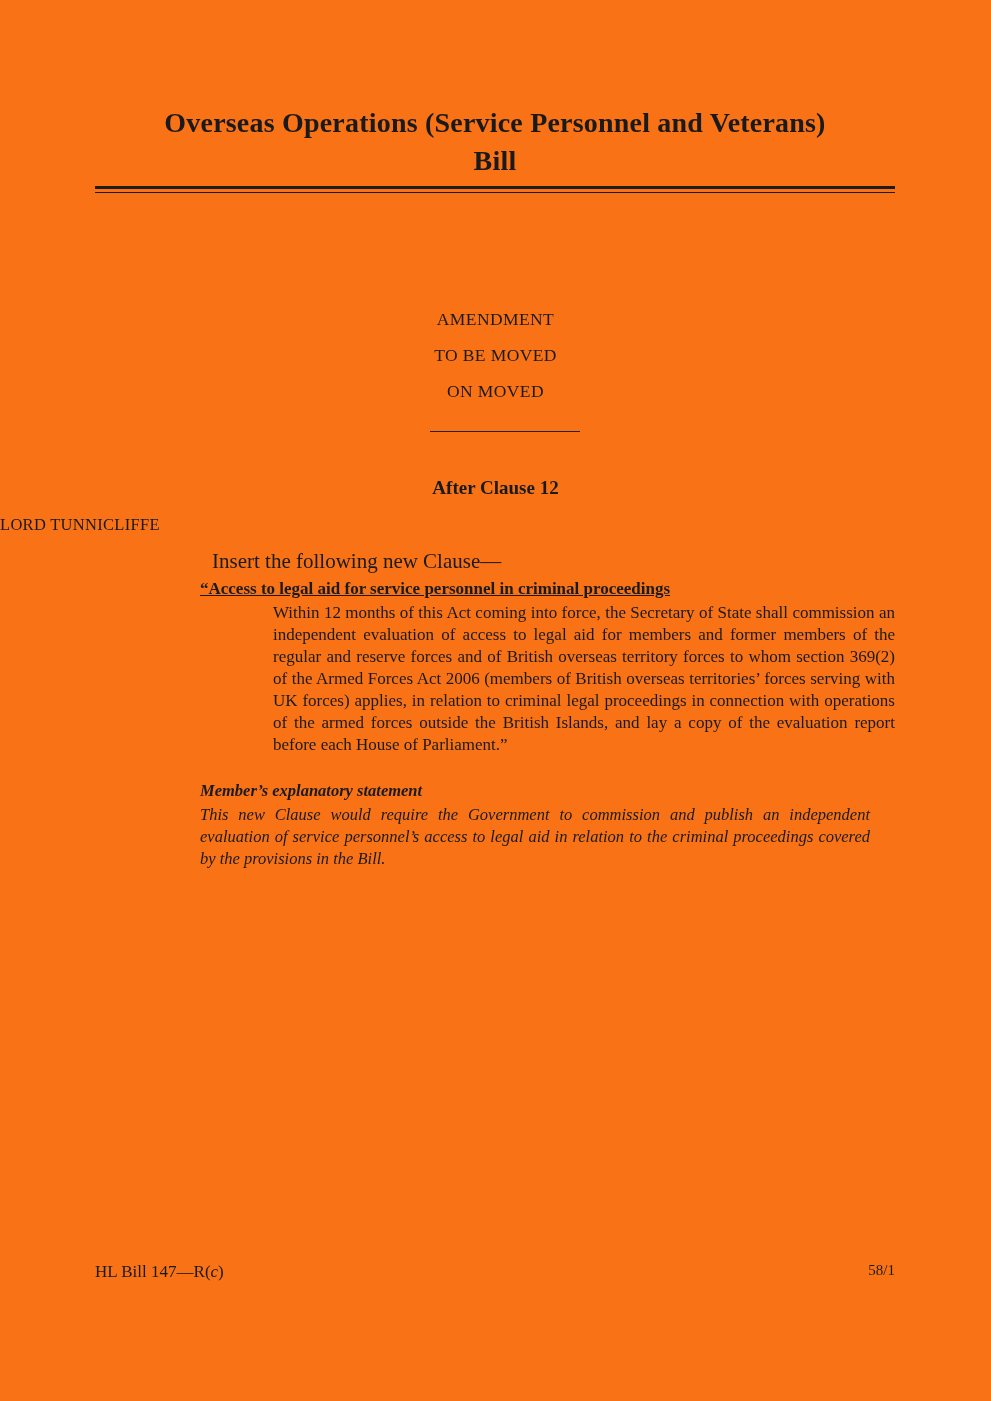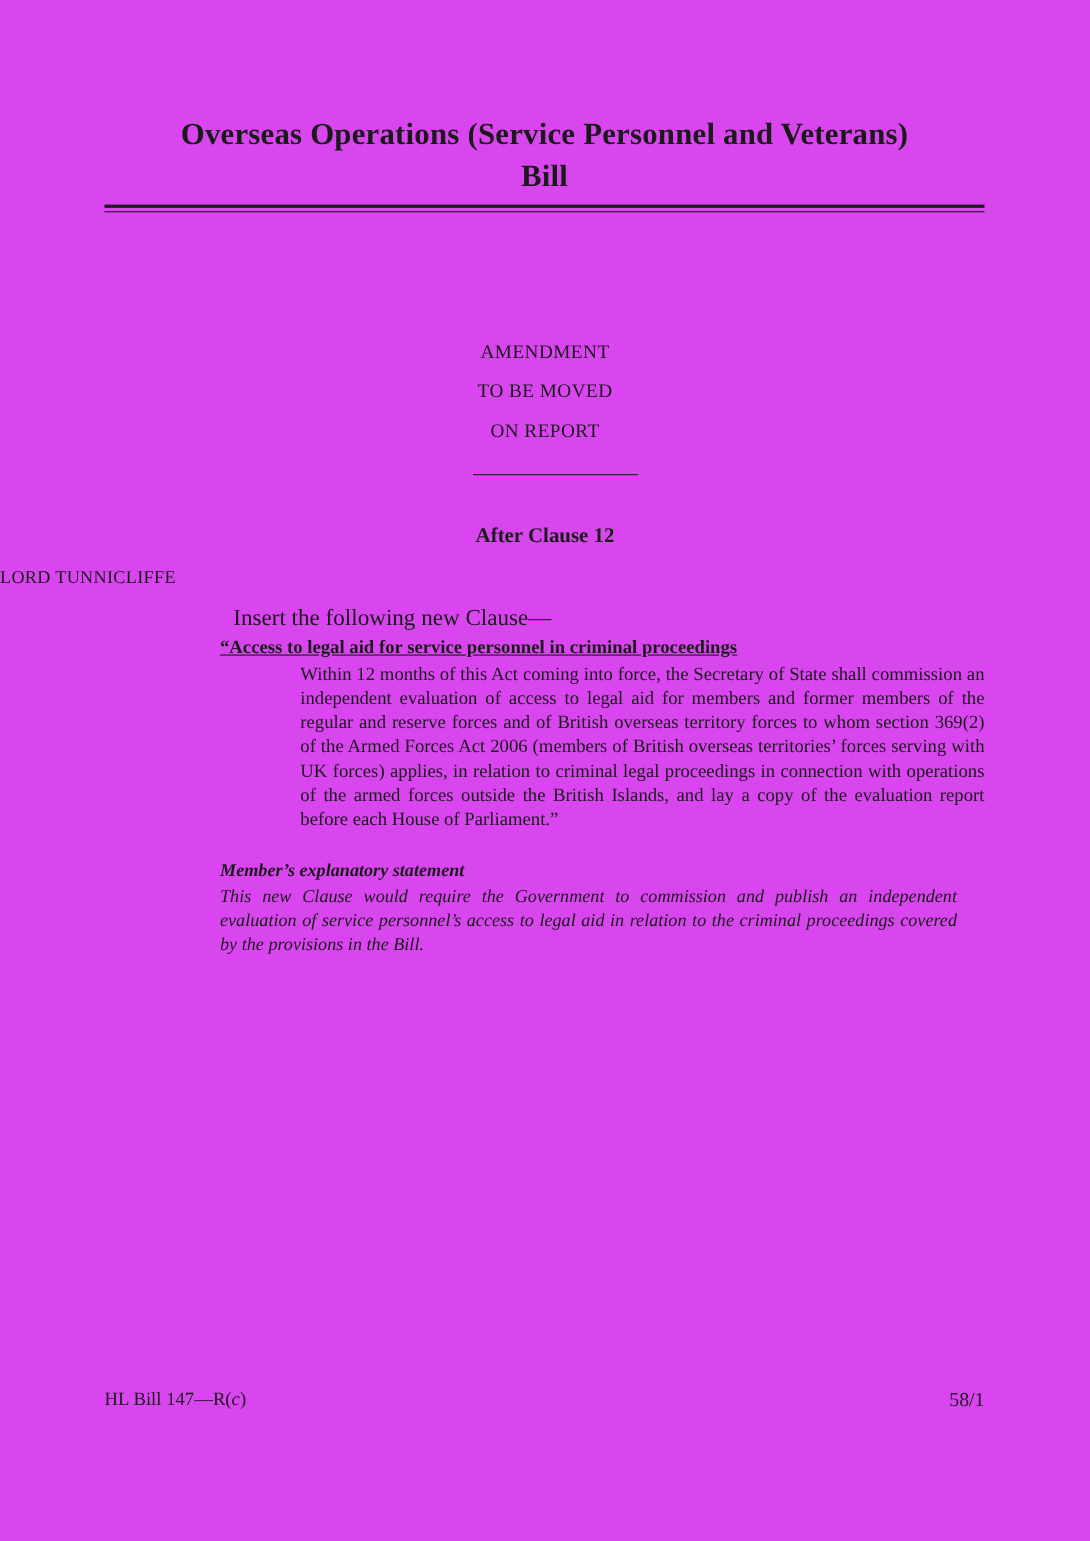--- a/index.html
+++ b/index.html
@@ -4,21 +4,21 @@
 <style>
   html, body {
     margin: 0;
     padding: 0;
     background: #ffffff;
   }
   .page {
     position: relative;
     width: 991px;
     height: 1401px;
-    background: #d946ef;
+    background: #f97316;
     font-family: "Liberation Serif", serif;
     color: #1a1a1a;
     overflow: hidden;
   }
   .title {
     position: absolute;
     top: 104px;
     left: 95px;
     right: 96px;
     text-align: center;
@@ -117,40 +117,40 @@
     top: 1262px;
     font-size: 17px;
   }
   .footer-left .it {
     font-style: italic;
   }
   .footer-right {
     position: absolute;
     right: 96px;
     top: 1262px;
-    font-size: 18px;
+    font-size: 15px;
     text-align: center;
   }
 </style>
 </head>
 <body>
 
 <div class="page">
 
   <header class="title">
     <div>Overseas Operations (Service Personnel and Veterans)</div>
     <div>Bill</div>
   </header>
 
   <div class="double-rule"></div>
 
   <section class="amendment-head">
     <div class="amend-line">AMENDMENT</div>
     <div class="amend-line">TO BE MOVED</div>
-    <div class="amend-line">ON REPORT</div>
+    <div class="amend-line">ON MOVED</div>
   </section>
 
   <div class="short-rule"></div>
 
   <div class="clause-ref">After Clause 12</div>
 
   <div class="mover">LORD TUNNICLIFFE</div>
 
   <section class="content">
     <p class="instruction">Insert the following new Clause—</p>

